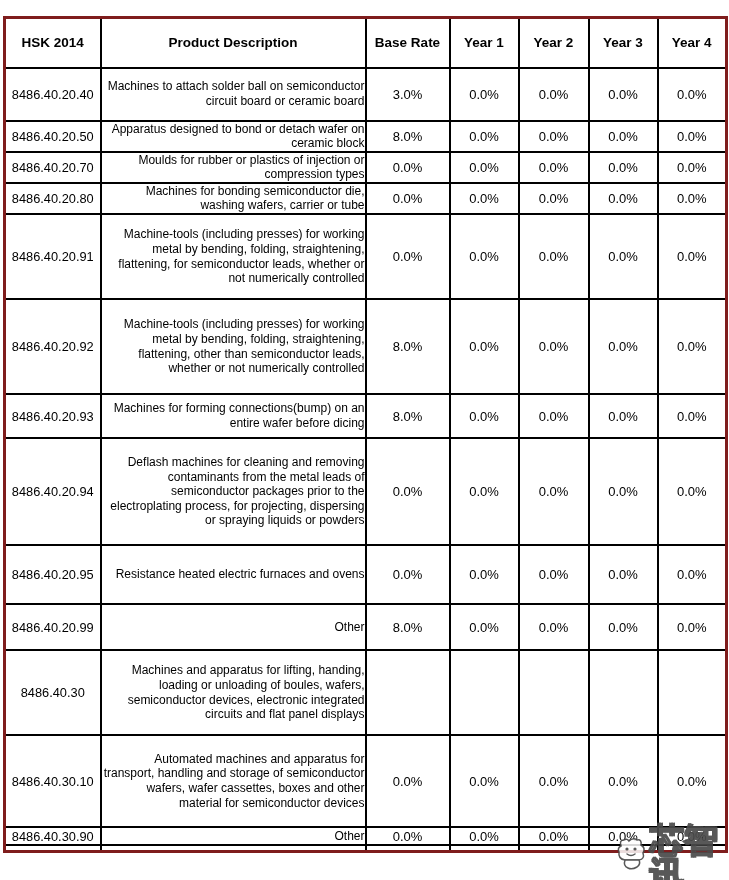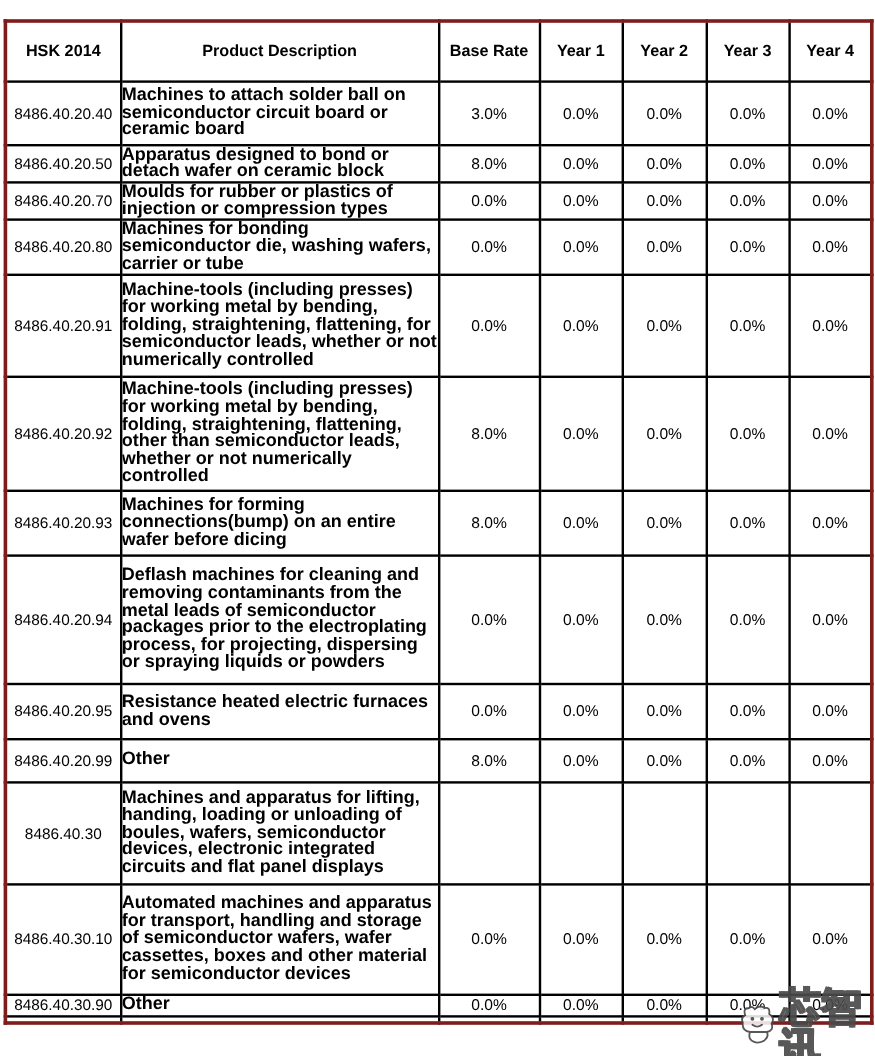--- a/index.html
+++ b/index.html
@@ -14,22 +14,22 @@
   table.tariff th,table.tariff td{
     border:2px solid #000;overflow:hidden;padding:0;
   }
   th.hdr{
     font-size:13.5px;font-weight:bold;text-align:center;vertical-align:middle;
   }
   td.code{
     font-size:12.8px;text-align:center;padding-left:4px;vertical-align:middle;white-space:nowrap;
   }
   td.desc{
-    font-size:15px;line-height:14.6px;text-align:left;
-    padding:2px 2px 2px 4px;vertical-align:middle;font-weight:bold;
+    font-size:12px;line-height:14.6px;text-align:right;
+    padding:2px 2px 2px 4px;vertical-align:middle;
   }
   td.rate{
     font-size:13px;text-align:center;vertical-align:middle;
   }
   .watermark{
     position:absolute;left:615px;top:823px;display:flex;align-items:center;
     opacity:0.92;pointer-events:none;
   }
   .wm-logo{flex:0 0 auto;margin-right:1px;}
   .wm-text{
@@ -111,48 +111,48 @@
       </tr>
       <tr style="height:95px">
         <td class="code">8486.40.20.92</td>
         <td class="desc">Machine-tools (including presses) for working metal by bending, folding, straightening, flattening, other than semiconductor leads, whether or not numerically controlled</td>
         <td class="rate">8.0%</td>
         <td class="rate">0.0%</td>
         <td class="rate">0.0%</td>
         <td class="rate">0.0%</td>
         <td class="rate">0.0%</td>
       </tr>
-      <tr style="height:54px">
+      <tr style="height:44px">
         <td class="code">8486.40.20.93</td>
         <td class="desc">Machines for forming connections(bump) on an entire wafer before dicing</td>
         <td class="rate">8.0%</td>
         <td class="rate">0.0%</td>
         <td class="rate">0.0%</td>
         <td class="rate">0.0%</td>
         <td class="rate">0.0%</td>
       </tr>
       <tr style="height:107px">
         <td class="code">8486.40.20.94</td>
         <td class="desc">Deflash machines for cleaning and removing contaminants from the metal leads of semiconductor packages prior to the electroplating process, for projecting, dispersing or spraying liquids or powders</td>
         <td class="rate">0.0%</td>
         <td class="rate">0.0%</td>
         <td class="rate">0.0%</td>
         <td class="rate">0.0%</td>
         <td class="rate">0.0%</td>
       </tr>
-      <tr style="height:46px">
+      <tr style="height:59px">
         <td class="code">8486.40.20.95</td>
         <td class="desc">Resistance heated electric furnaces and ovens</td>
         <td class="rate">0.0%</td>
         <td class="rate">0.0%</td>
         <td class="rate">0.0%</td>
         <td class="rate">0.0%</td>
         <td class="rate">0.0%</td>
       </tr>
-      <tr style="height:36px">
+      <tr style="height:46px">
         <td class="code">8486.40.20.99</td>
         <td class="desc">Other</td>
         <td class="rate">8.0%</td>
         <td class="rate">0.0%</td>
         <td class="rate">0.0%</td>
         <td class="rate">0.0%</td>
         <td class="rate">0.0%</td>
       </tr>
       <tr style="height:85px">
         <td class="code">8486.40.30</td>

